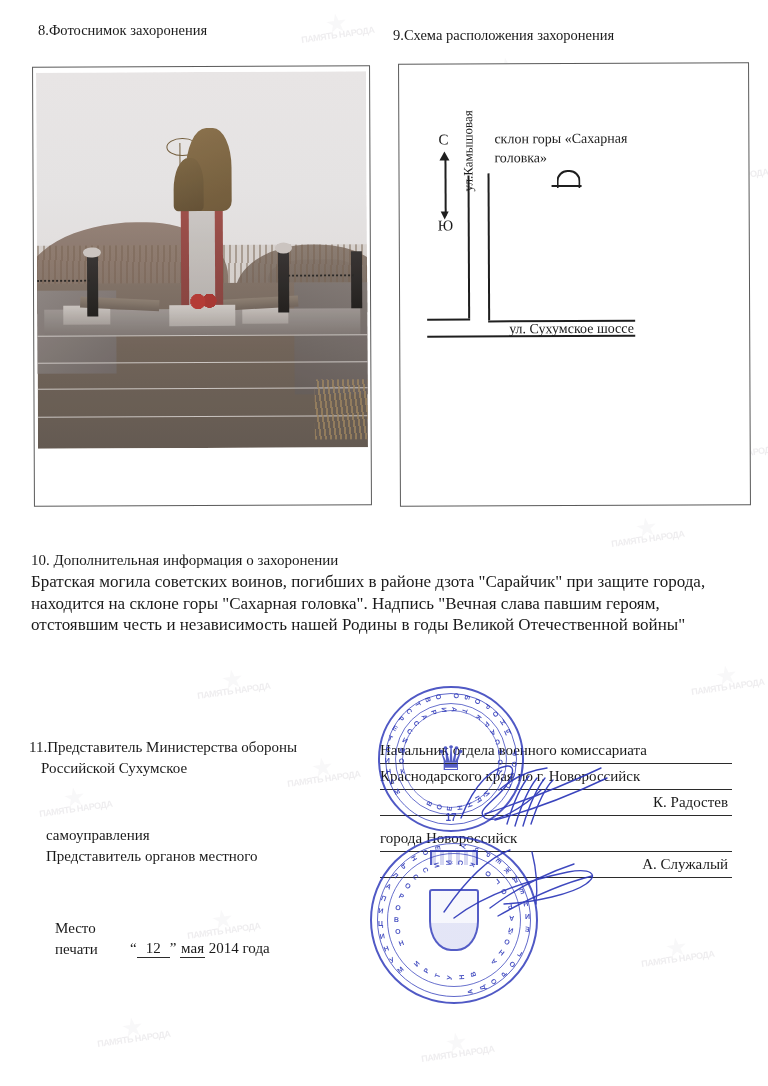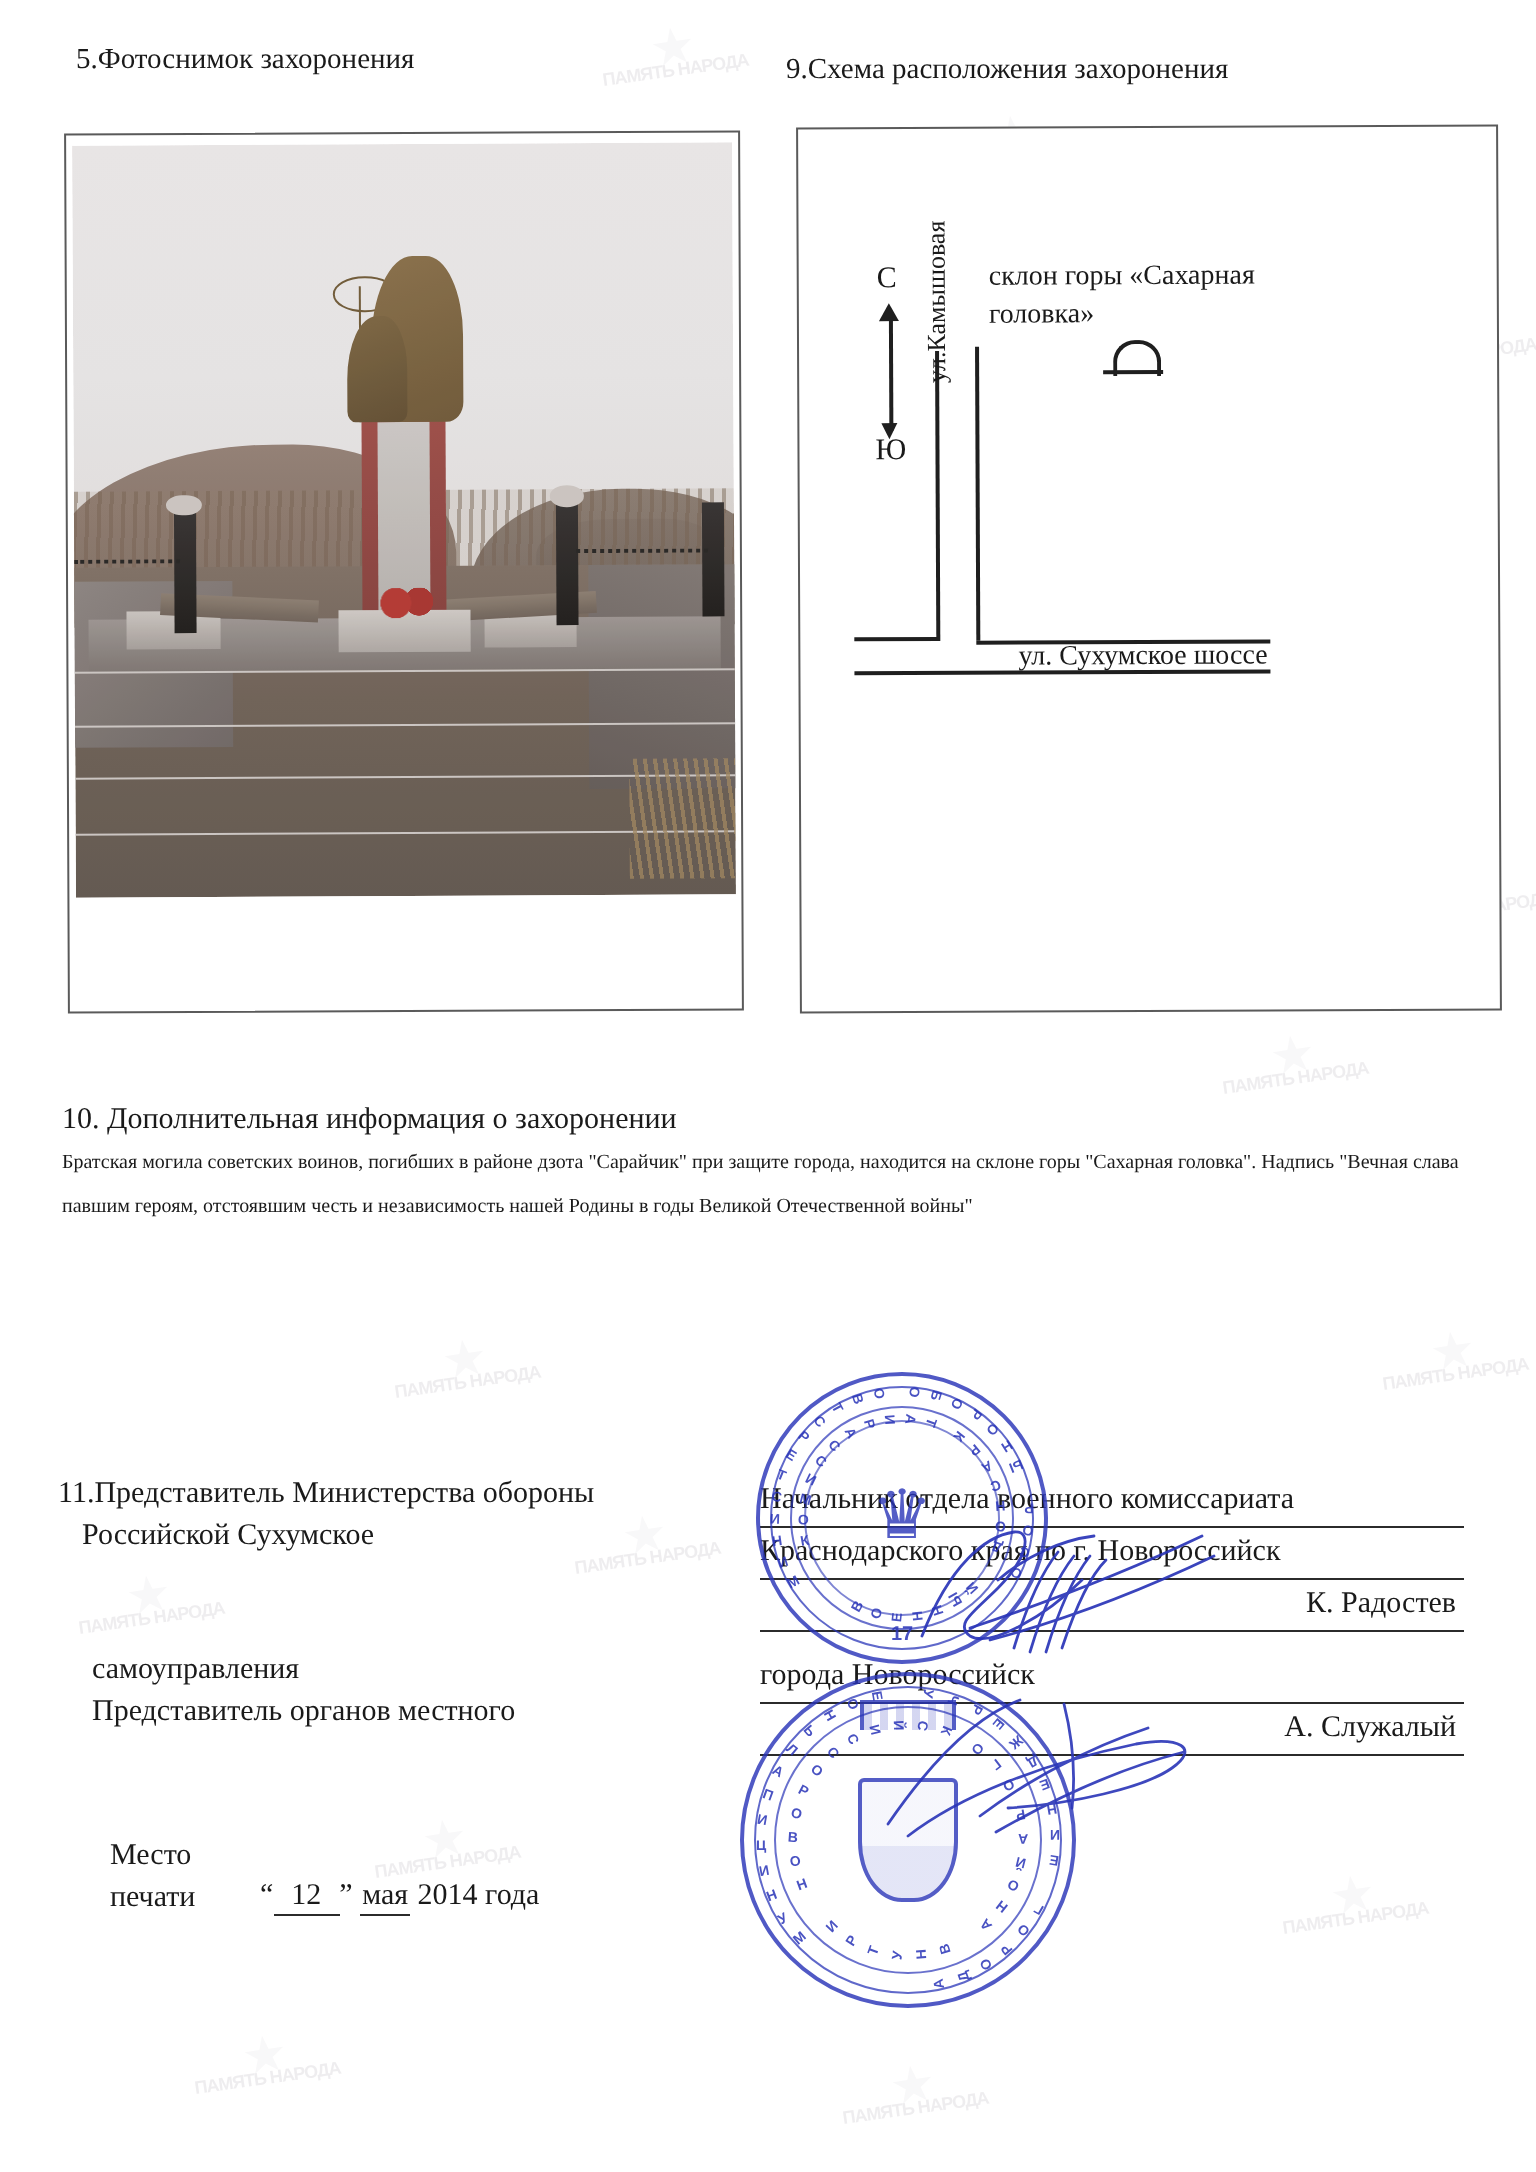--- a/index.html
+++ b/index.html
@@ -158,21 +158,21 @@
   .sch-slope{position:absolute;left:96px;top:66px;width:150px;font-size:14px;line-height:19px;}
   .sch-road-label{position:absolute;left:110px;top:258px;font-size:14px;white-space:nowrap;}
   .sch-grave{position:absolute;left:153px;top:107px;width:30px;height:22px;}
   .sch-grave .dome{position:absolute;left:5px;top:0;width:20px;height:16px;
     border:2px solid #1f1f1f;border-bottom:none;border-radius:11px 11px 0 0;}
   .sch-grave .base{position:absolute;left:0;top:15px;width:30px;height:2px;background:#1f1f1f;}
 
   
   #sec10{position:absolute;left:31px;top:527px;width:700px;margin-top:23px;}
   #sec10 .s10-title{font-size:15px;line-height:21px;}
-  #sec10 .s10-body{font-size:10px;line-height:21.5px;}
+  #sec10 .s10-body{font-size:17px;line-height:21.5px;}
 
   
   #sec11{position:absolute;left:0;top:0;width:636px;height:1086px;}
   .lbl{position:absolute;font-size:15px;line-height:21px;}
   #lbl11{left:29px;top:737px;width:330px;}
   #lbl-local{left:46px;top:825px;width:320px;}
   #lbl-seal{left:55px;top:918px;width:120px;}
 
   .sigblock{position:absolute;width:352px;}
   #sig1{left:380px;top:738px;}
@@ -251,21 +251,21 @@
   <div class="wm star" style="left:610px;top:520px;">ПАМЯТЬ НАРОДА</div>
   <div class="wm star" style="left:196px;top:672px;">ПАМЯТЬ НАРОДА</div>
   <div class="wm star" style="left:690px;top:668px;">ПАМЯТЬ НАРОДА</div>
   <div class="wm star" style="left:38px;top:790px;">ПАМЯТЬ НАРОДА</div>
   <div class="wm star" style="left:286px;top:760px;">ПАМЯТЬ НАРОДА</div>
   <div class="wm star" style="left:186px;top:912px;">ПАМЯТЬ НАРОДА</div>
   <div class="wm star" style="left:640px;top:940px;">ПАМЯТЬ НАРОДА</div>
   <div class="wm star" style="left:96px;top:1020px;">ПАМЯТЬ НАРОДА</div>
   <div class="wm star" style="left:420px;top:1035px;">ПАМЯТЬ НАРОДА</div>
 
-  <div class="sec-head" id="head8">5.Фотоснимок захоронения</div>
+  <div class="sec-head" id="head8">8.Фотоснимок захоронения</div>
   <div class="frame" id="photo-frame"></div>
 
   <div id="photo">
     <div class="sky"></div>
     <div class="distantridge"></div>
     <div class="hillL"></div>
     <div class="hillR"></div>
     <div class="brush"></div>
     <div class="ground"></div>
     <div class="rockL"></div>

